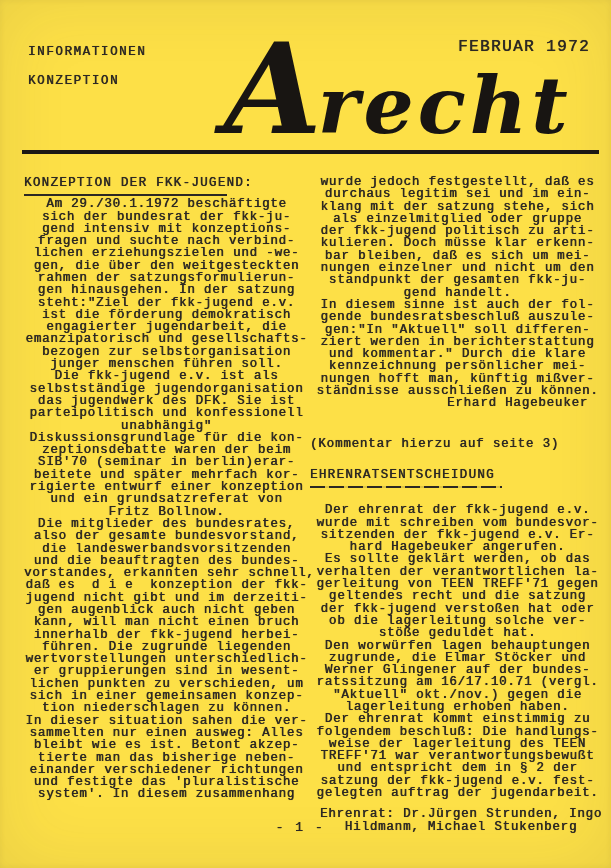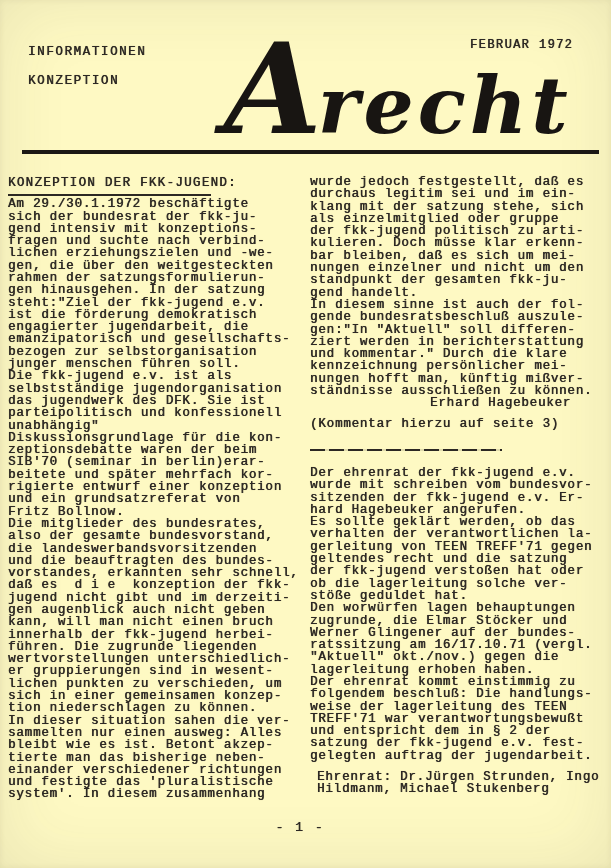--- a/index.html
+++ b/index.html
@@ -1,63 +1,63 @@
 <!DOCTYPE html>
 <html><head>
 <meta charset="utf-8">
 <style>
   html,body{margin:0;padding:0;background:#cfcecb;}
   .page{
     position:relative;
     width:611px;height:868px;
     margin:0 auto;
-    background:#fef9c3;
+    background:#fde047;
     box-shadow:inset 0 0 70px rgba(60,55,48,0.10), inset 0 0 6px rgba(60,55,48,0.08);
     overflow:hidden;
     color:#2c2823;
     font-family:"Liberation Mono", monospace;
   }
   
   .tw{
     text-shadow:0.5px 0 0 rgba(44,40,35,0.85), 0 0 0.8px rgba(44,40,35,0.45);
   }
   
   .kicker{position:absolute;left:28px;top:38px;font-size:12.5px;letter-spacing:1.6px;line-height:28.5px;}
   .kicker div{white-space:nowrap;}
-  .issue-date{position:absolute;left:470px;top:38px;font-size:12px;letter-spacing:1.4px;white-space:nowrap;}
+  .issue-date{position:absolute;left:458px;top:38px;font-size:16px;letter-spacing:1.4px;white-space:nowrap;}
   .masthead{
     position:absolute;left:224px;top:30px;
     display:flex;align-items:baseline;
     font-family:"DejaVu Serif", serif;
     font-style:italic;font-weight:bold;
     color:#181512;
     height:118px;
   }
   .masthead .initial{font-size:126px;line-height:118px;margin-right:-4px;}
   .masthead .rest{font-size:79px;letter-spacing:4px;}
   .masthead-rule{
     position:absolute;left:22px;top:150px;width:577px;height:4px;
     border-top:3px solid #1b1815;
     border-bottom:1.5px solid #1b1815;
     box-sizing:border-box;
   }
   
   .col{position:absolute;top:176px;font-size:12.5px;line-height:12.3px;letter-spacing:0.8px;}
-  .col-left{left:8px;width:285px;}
+  .col-left{left:24px;width:285px;}
   .col-right{left:310px;width:295px;}
-  .pre{white-space:pre;}
+  .pre{white-space:pre;text-align:center;}
   .heading{line-height:14.2px;letter-spacing:1.3px;}
   .rule-solid{width:203px;height:2px;background:#2c2823;margin-top:4px;}
   .rule-dashed{
     width:192px;height:2px;margin-top:5px;
     background:repeating-linear-gradient(90deg,#2c2823 0 15px,rgba(44,40,35,0.15) 15px 19px);
   }
   .col-left .body{margin-top:2px;}
-  .signature{padding-left:120px;white-space:pre;}
-  .note{margin-top:8px;}
+  .signature{padding-left:120px;white-space:pre;text-align:center;}
+  .note{margin-top:28px;}
   .heading2{margin-top:19px;letter-spacing:1.3px;}
   .col-right .body2{margin-top:16px;}
   .credits{margin-top:9px;padding-left:7px;}
   
   .pageno{
     position:absolute;left:255px;top:820px;width:90px;
     text-align:center;font-size:13px;letter-spacing:2px;
     font-family:"Liberation Mono", monospace;
   }
 </style>
@@ -151,20 +151,21 @@
 gende bundesratsbeschluß auszule-
 gen:"In "Aktuell" soll differen-
 ziert werden in berichterstattung
 und kommentar." Durch die klare
 kennzeichnung persönlicher mei-
 nungen hofft man, künftig mißver-
 ständnisse ausschließen zu können.</div>
     <div class="signature">Erhard Hagebeuker</div>
     <div class="note">(Kommentar hierzu auf seite 3)</div>
     <div class="heading2">
+      <div>EHRENRATSENTSCHEIDUNG</div>
       <div class="rule-dashed"></div>
     </div>
     <div class="body2 pre">Der ehrenrat der fkk-jugend e.v.
 wurde mit schreiben vom bundesvor-
 sitzenden der fkk-jugend e.v. Er-
 hard Hagebeuker angerufen.
 Es sollte geklärt werden, ob das
 verhalten der verantwortlichen la-
 gerleitung von TEEN TREFF'71 gegen
 geltendes recht und die satzung

